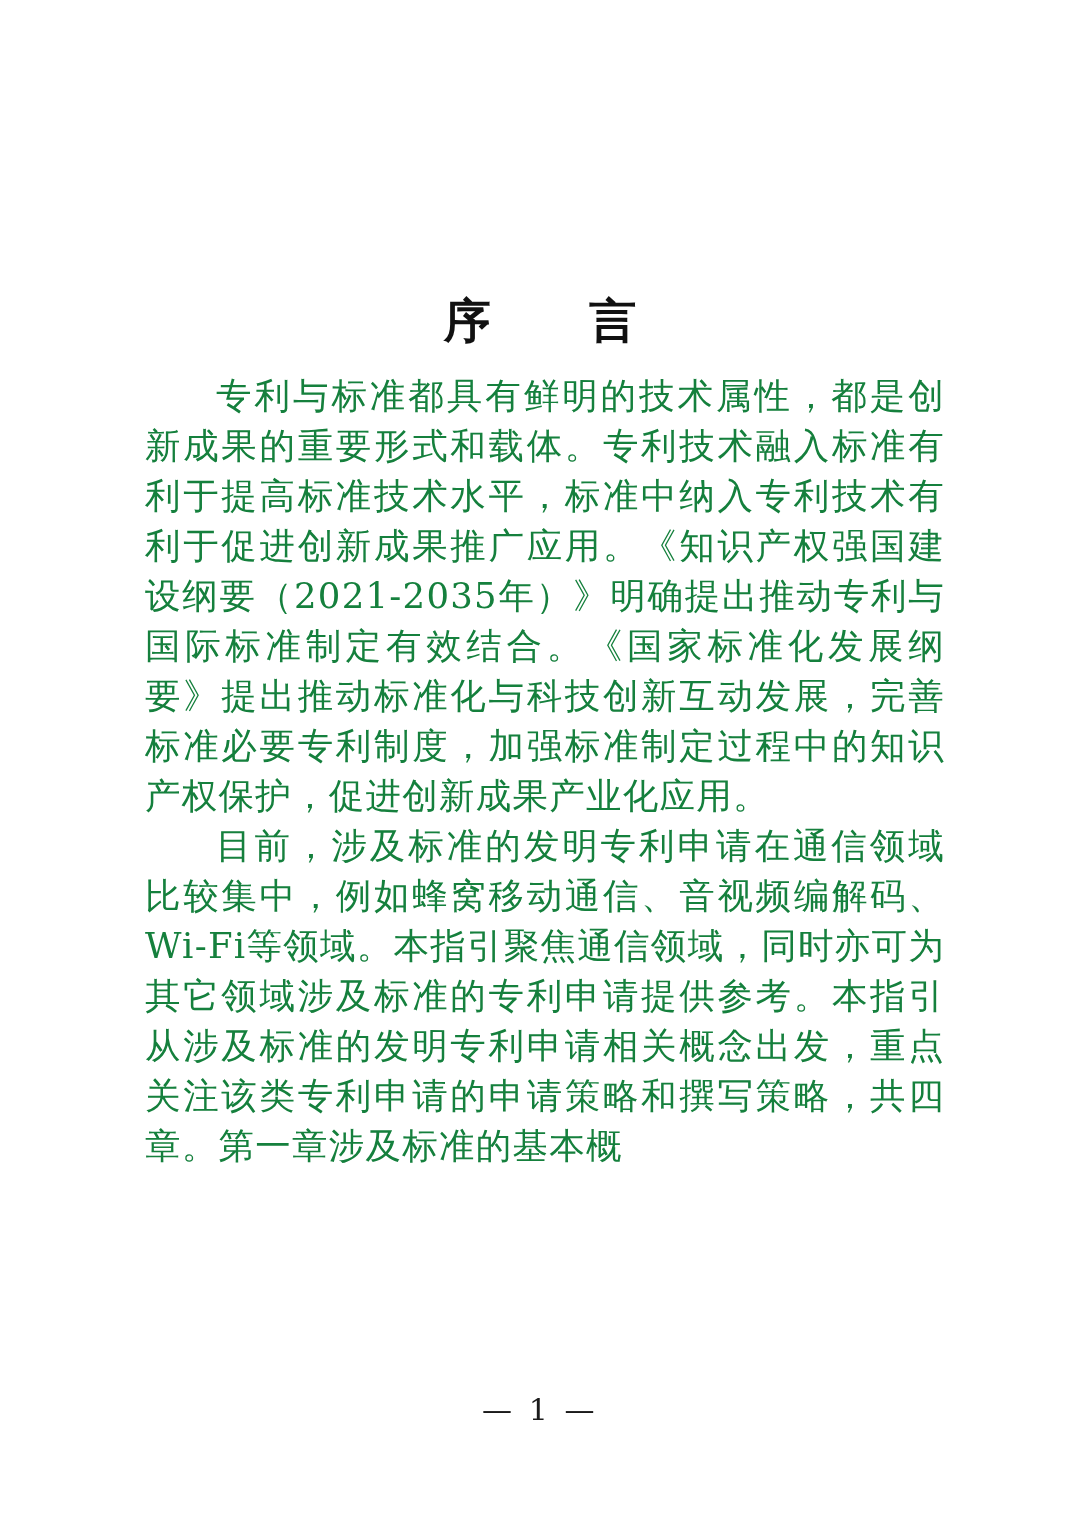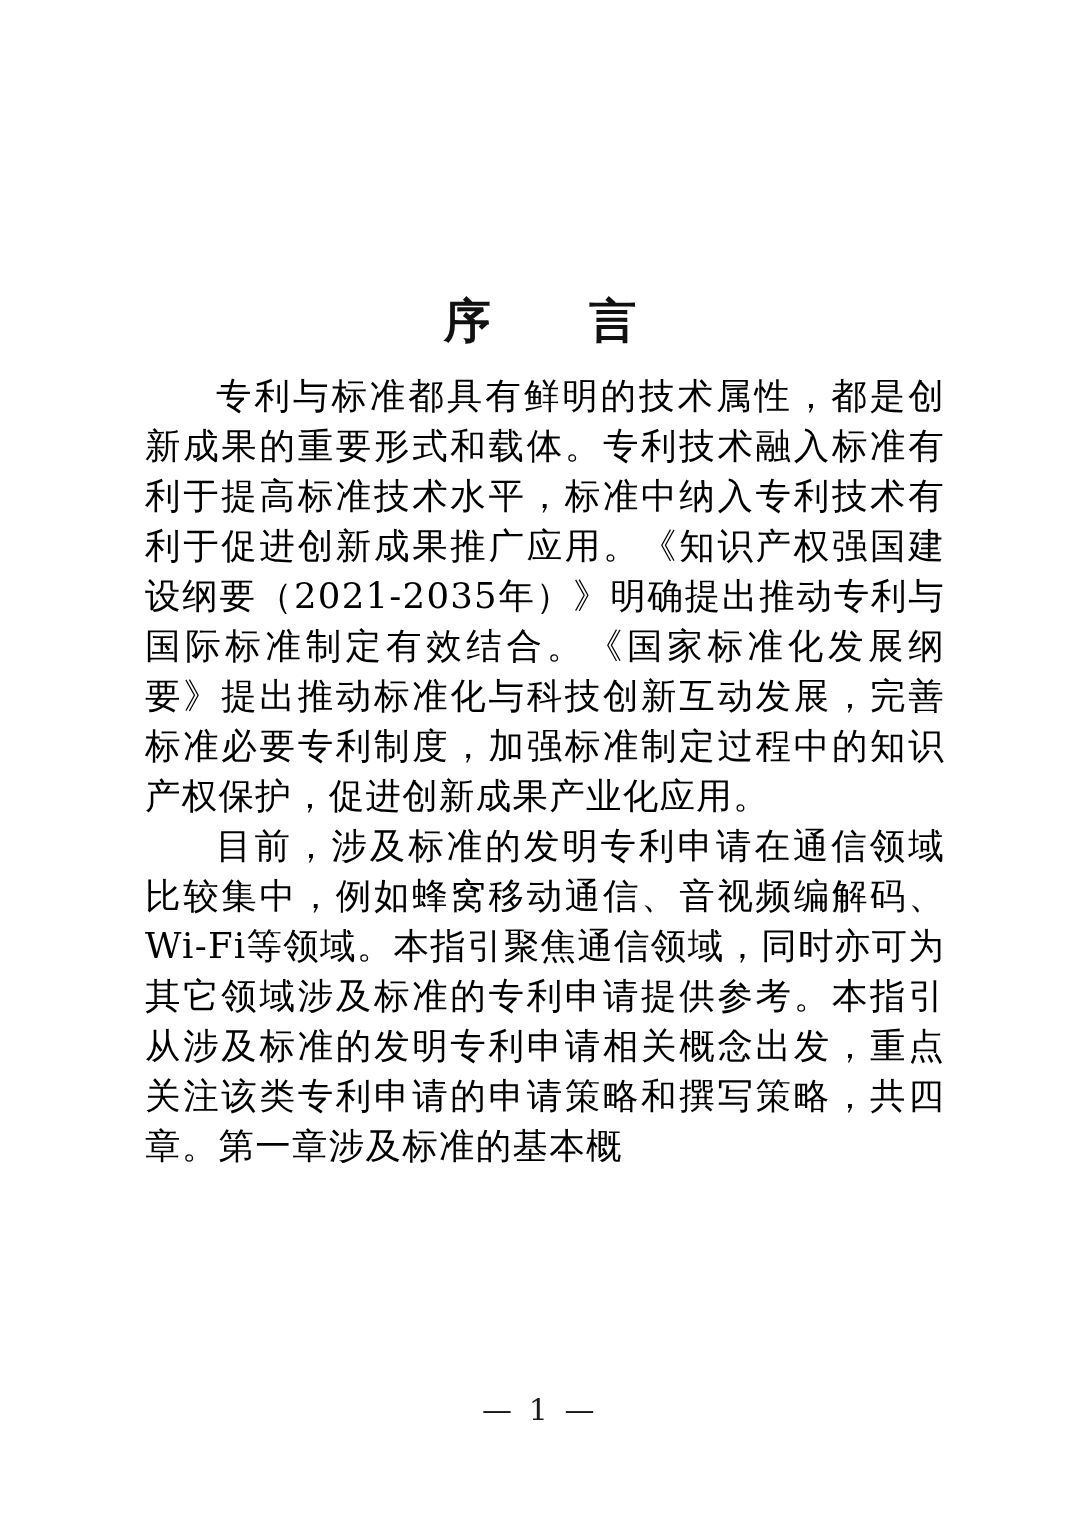--- a/index.html
+++ b/index.html
@@ -39,21 +39,21 @@
     position: absolute;
     top: 347px;
     left: 145px;
     width: 800px;
   }
 
   .para {
     font-family: "DejaVu Serif", "Liberation Serif", serif;
     font-size: 35.5px;
     line-height: 50px;
-    color: #000000;
+    color: #15803d;
     text-align: justify;
     text-align-last: left;
     text-justify: inter-character;
     margin: 0;
     text-indent: 2em;
     letter-spacing: 0.035em;
     word-break: break-all;
     -webkit-font-smoothing: antialiased;
   }
 

